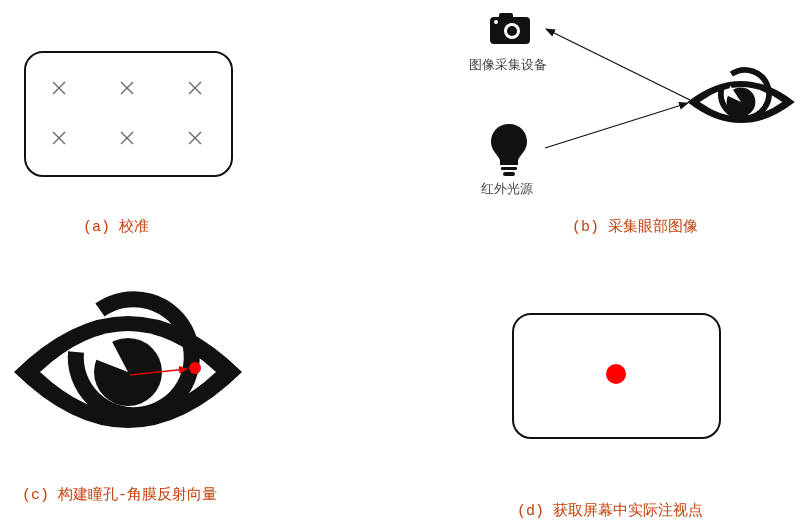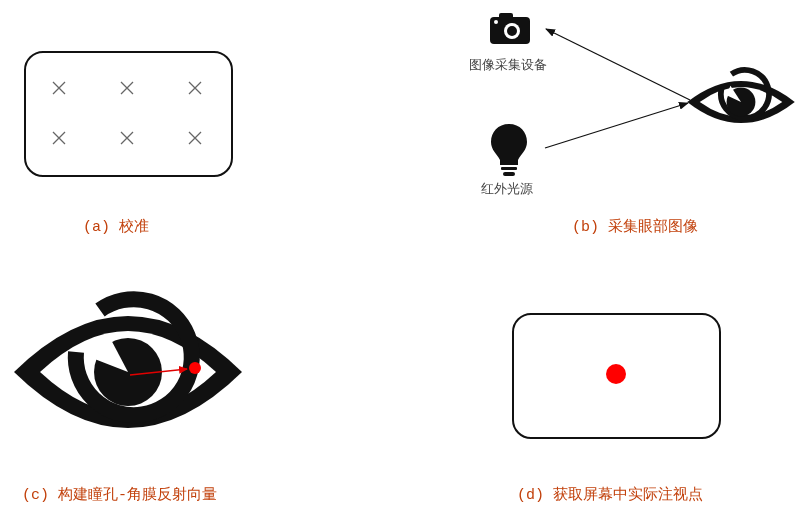--- a/index.html
+++ b/index.html
@@ -79,13 +79,13 @@
 </svg>
 
 <div class="abs caption" style="left:83px; top:217px;">(a) 校准</div>
 
 <div class="abs label" style="left:469px; top:56px;">图像采集设备</div>
 <div class="abs label" style="left:481px; top:180px;">红外光源</div>
 <div class="abs caption" style="left:552px; top:217px;margin-left:20px;">(b) 采集眼部图像</div>
 
 <div class="abs caption" style="left:22px; top:485px;">(c) 构建瞳孔-角膜反射向量</div>
 
-<div class="abs caption" style="left:517px; top:485px;">(d) 获取屏幕中实际注视点</div>
+<div class="abs caption" style="left:517px; top:501px;">(d) 获取屏幕中实际注视点</div>
 
 </body></html>

